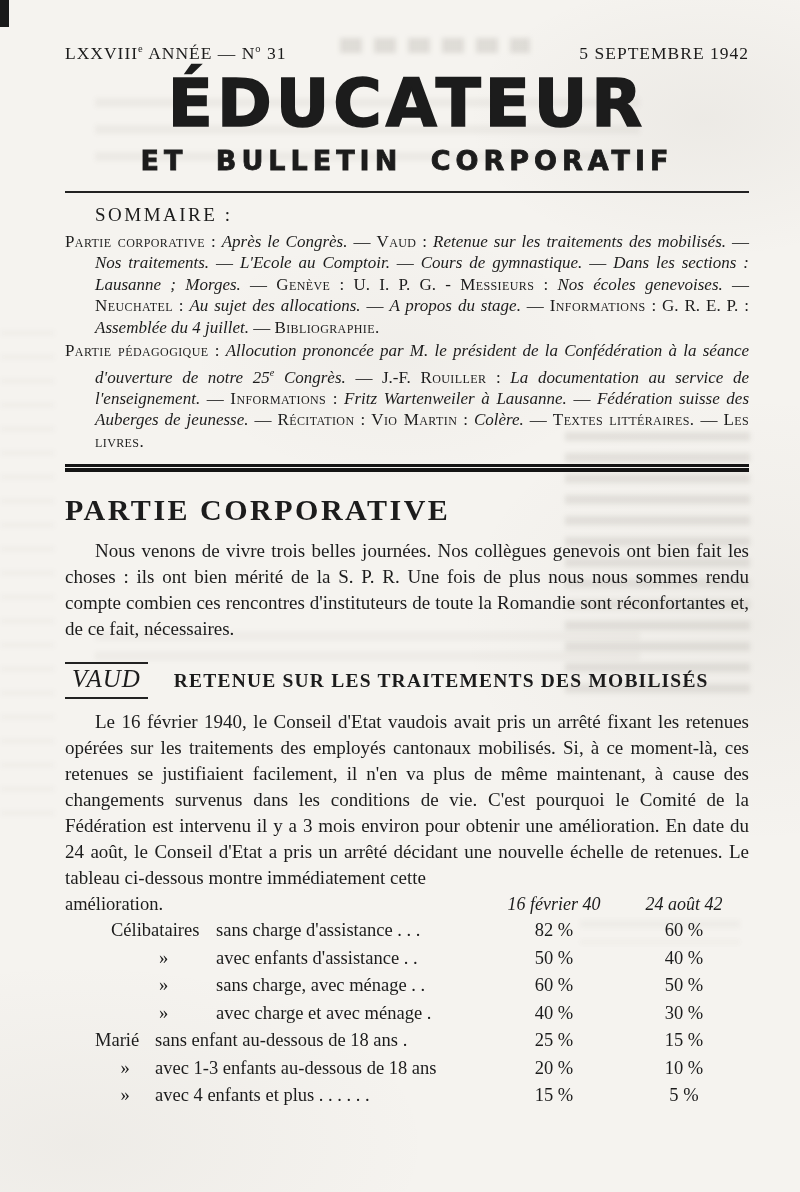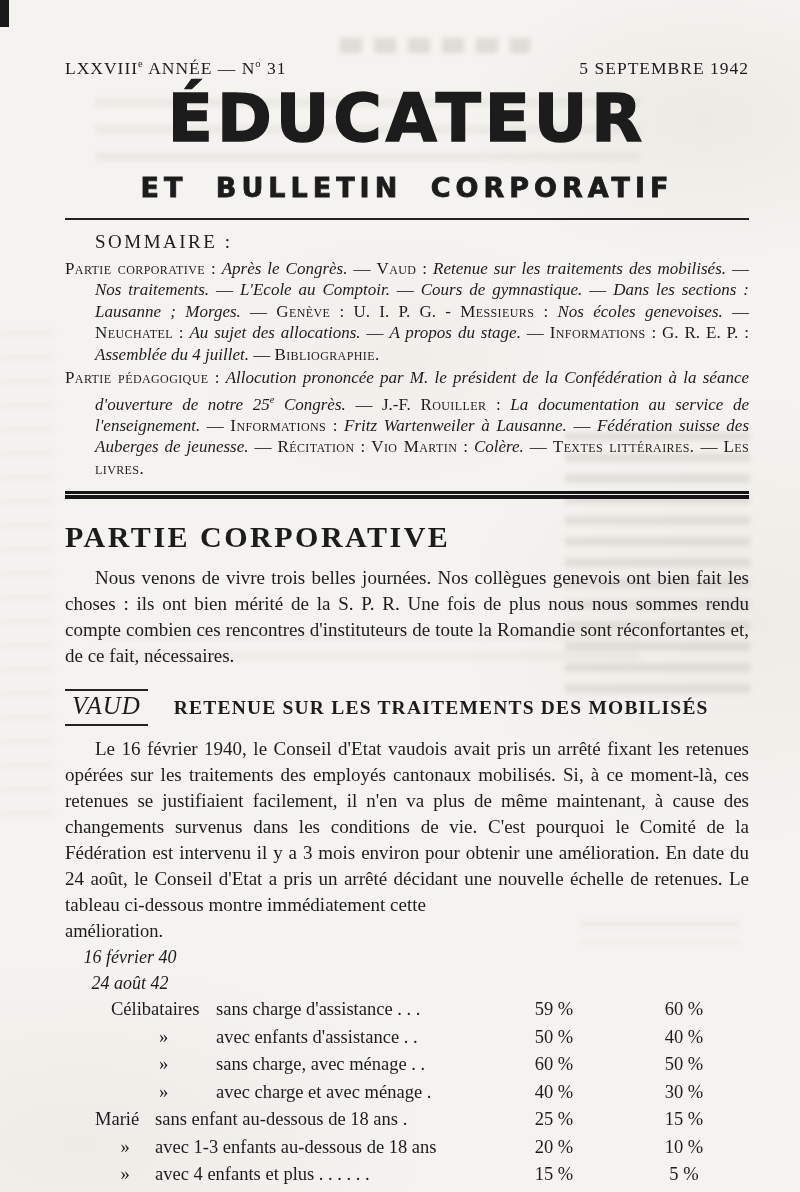--- a/index.html
+++ b/index.html
@@ -11,40 +11,40 @@
   }
   .page{
     position:relative;width:800px;height:1192px;overflow:hidden;
     background:
       radial-gradient(ellipse 340px 200px at 88% 10%, rgba(125,118,105,0.07), transparent 70%),
       radial-gradient(ellipse 420px 320px at 94% 52%, rgba(125,118,105,0.06), transparent 70%),
       radial-gradient(ellipse 500px 260px at 10% 96%, rgba(125,118,105,0.06), transparent 70%),
       radial-gradient(ellipse 300px 180px at 50% 30%, rgba(125,118,105,0.04), transparent 70%),
       #f5f3ef;
   }
-  .content{position:absolute;left:65px;top:15px;width:684px;}
+  .content{position:absolute;left:65px;top:0;width:684px;}
   
   .corner-mark{position:absolute;left:0;top:0;width:9px;height:27px;background:#191919;}
   .ghost{position:absolute;pointer-events:none;filter:blur(2.5px);}
   .g1{left:340px;top:38px;width:190px;height:15px;
       background:repeating-linear-gradient(90deg,rgba(110,104,92,0.16) 0 22px,transparent 22px 34px);}
   .g2{left:95px;top:98px;width:545px;height:78px;opacity:.55;
       background:repeating-linear-gradient(180deg,rgba(110,104,92,0.12) 0 9px,transparent 9px 27px);}
   .g3{left:565px;top:432px;width:185px;height:265px;
       background:repeating-linear-gradient(180deg,rgba(110,104,92,0.13) 0 9px,transparent 9px 21px);}
   .g4{left:95px;top:632px;width:545px;height:34px;opacity:.5;
       background:repeating-linear-gradient(180deg,rgba(110,104,92,0.11) 0 8px,transparent 8px 20px);}
   .g5{left:580px;top:920px;width:160px;height:24px;opacity:.4;
       background:repeating-linear-gradient(180deg,rgba(110,104,92,0.12) 0 8px,transparent 8px 20px);}
   .g6{left:0px;top:330px;width:55px;height:500px;opacity:.35;
       background:repeating-linear-gradient(180deg,rgba(110,104,92,0.10) 0 6px,transparent 6px 24px);}
 
   .masthead{display:flex;justify-content:space-between;align-items:baseline;
     padding-top:38px;font-size:17.5px;letter-spacing:1px;line-height:22px;}
-  .journal-title{margin:4px 0 16px;text-align:center;
+  .journal-title{margin:4px 0 4px;text-align:center;
     font-family:"DejaVu Sans","Liberation Sans",sans-serif;
     font-weight:bold;font-size:66px;line-height:72px;letter-spacing:4px;
     -webkit-text-stroke:1.6px #1c1c1c;}
   .journal-subtitle{text-align:center;
     font-family:"DejaVu Sans","Liberation Sans",sans-serif;
     font-weight:bold;font-size:27px;line-height:34px;letter-spacing:5px;word-spacing:14px;
     -webkit-text-stroke:0.8px #1c1c1c;}
   .rule{border:0;border-top:2.5px solid #222;margin:13px 0 0;}
   .som-heading{margin:11px 0 5px 30px;font-size:19px;letter-spacing:2.5px;}
   .som-entry{margin:1px 0 2px;font-size:17px;line-height:21.5px;text-align:justify;
@@ -57,21 +57,21 @@
     background:linear-gradient(#151515 0 3.5px,#f5f3ef 3.5px 4.5px,#151515 4.5px 8px);}
   .section-title{margin:20px 0 0;font-size:30px;line-height:36px;font-weight:bold;letter-spacing:2.5px;}
   .article-title{margin:16px 0 0;text-align:center;font-size:20.5px;line-height:26px;
     font-weight:bold;letter-spacing:2px;}
   .body-par{margin:10px 0 0;font-size:19px;line-height:26px;text-align:justify;text-indent:30px;}
   .vaud-row{margin-top:20px;display:flex;align-items:center;}
   .vaud-label{font-style:italic;font-size:25px;line-height:30px;letter-spacing:1px;
     border-top:2px solid #222;border-bottom:2px solid #222;padding:0 7px 3px;}
   .vaud-title{margin-left:26px;font-weight:bold;font-size:19.5px;letter-spacing:1.2px;}
   .ret-table{margin-top:0;font-size:18.5px;}
-  .line-last{display:flex;align-items:baseline;line-height:26px;flex-direction:column;}
+  .line-last{display:flex;align-items:baseline;line-height:26px;}
   .line-last .lastword{white-space:nowrap;}
   .line-last .spacer{flex:1;}
   .hcol{width:130px;text-align:center;font-style:italic;font-size:18px;white-space:nowrap;}
   .trow{display:flex;line-height:27.5px;}
   .lead-a{width:105px;margin-left:46px;}
   .lead-b{width:60px;margin-left:30px;}
   .ditto{text-align:center;}
   .desc{flex:1;white-space:nowrap;overflow:visible;}
   .val{width:130px;text-align:center;white-space:nowrap;}
 </style>
@@ -121,21 +121,21 @@
       <div class="line-last">
         <span class="lastword">amélioration.</span>
         <span class="spacer"></span>
         <span class="hcol">16 février 40</span>
         <span class="hcol">24 août 42</span>
       </div>
 
       <div class="trow">
         <span class="lead-a">Célibataires</span>
         <span class="desc">sans charge d'assistance .  .  .</span>
-        <span class="val">59 %</span>
+        <span class="val">82 %</span>
         <span class="val">60 %</span>
       </div>
       <div class="trow">
         <span class="lead-a ditto">»</span>
         <span class="desc">avec enfants d'assistance   .  .</span>
         <span class="val">50 %</span>
         <span class="val">40 %</span>
       </div>
       <div class="trow">
         <span class="lead-a ditto">»</span>

